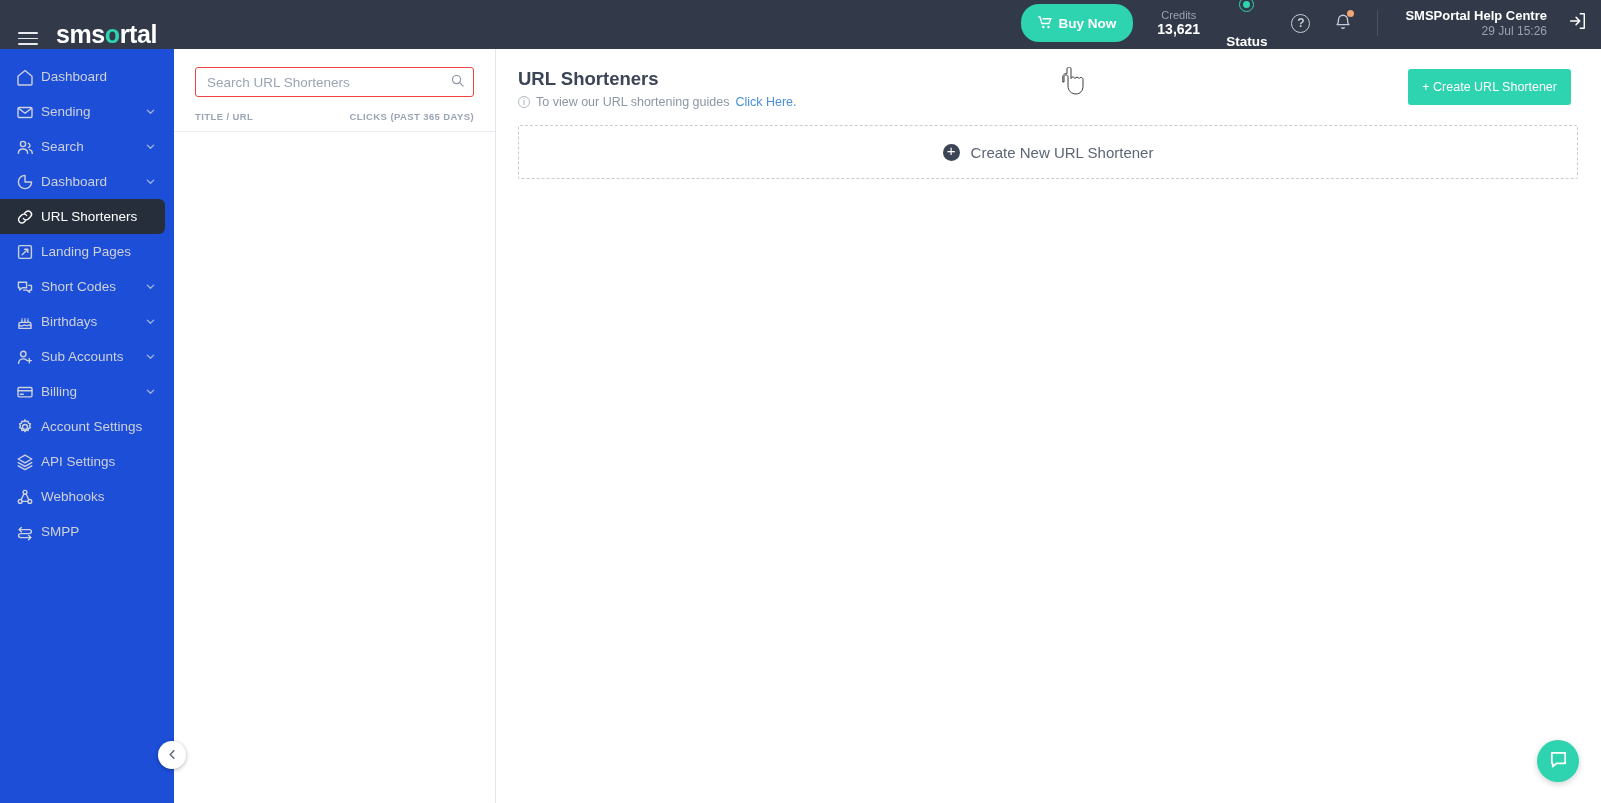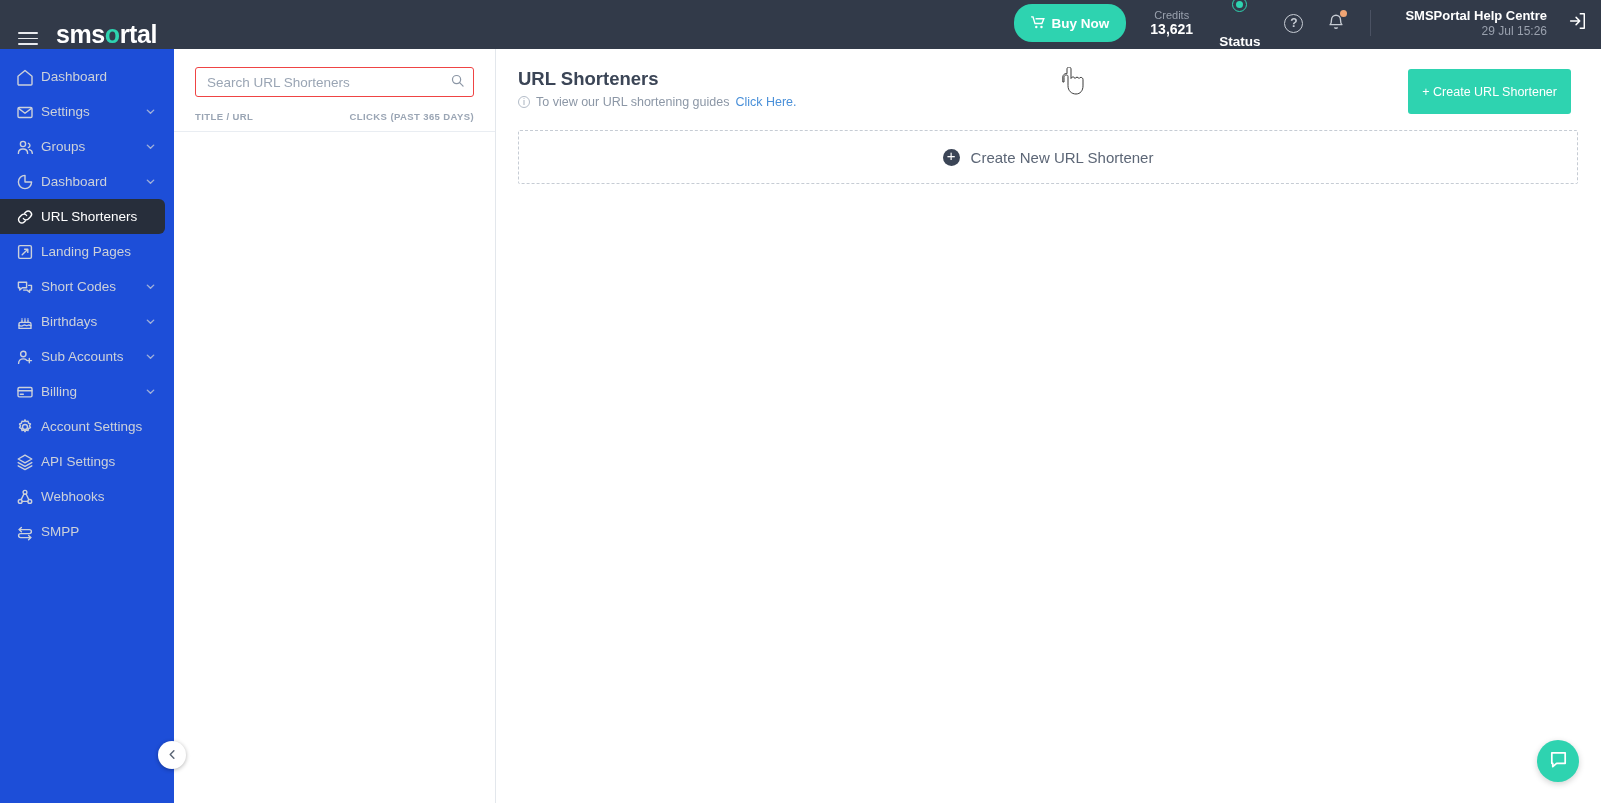--- a/index.html
+++ b/index.html
@@ -44,21 +44,21 @@
   .icon-btn { margin-left: 24px; cursor: pointer; position: relative; display: flex; align-items: center; }
   .help-circle {
     width: 19px; height: 19px; border-radius: 50%; border: 1.4px solid #c7ccd4;
     color: #c7ccd4; font-size: 12px; display: flex; align-items: center; justify-content: center;
     font-weight: bold;
   }
   .bell-badge { position: absolute; top: -2px; right: -2px; width: 7px; height: 7px;
                 border-radius: 50%; background: #f0a574; }
   .sep { width: 1px; height: 26px; background: #4b5263; margin-left: 25px; }
 
-  .acct { margin-left: 34px; text-align: right; line-height: 1.2; }
+  .acct { margin-left: 27px; text-align: right; line-height: 1.2; }
   .acct .name { font-size: 13px; color: #ffffff; font-weight: bold; display: block; }
   .acct .when { font-size: 12px; color: #9aa1ae; display: block; }
   .logout { margin-left: 20px; cursor: pointer; display: flex; align-items: center; }
 
   
   .body-row { flex: 1; display: flex; min-height: 0; position: relative; }
 
   
   .sidebar { width: 174px; background: #1d4ed8; flex: 0 0 174px; padding-top: 10px; position: relative; }
   .nav-item {
@@ -102,21 +102,21 @@
   
   .main { flex: 1; background: #ffffff; min-width: 0; position: relative; }
   .main-head { display: flex; align-items: flex-start; padding: 20px 30px 0 22px; }
   .main-title { font-size: 18.5px; color: #3b4556; font-weight: bold; line-height: 1.1; }
   .main-sub { display: flex; align-items: center; gap: 6px; margin-top: 6px; font-size: 12.5px; color: #8c97a6; }
   .info-i { width: 12px; height: 12px; border-radius: 50%; border: 1px solid #b3bcc8; color: #9aa5b4;
             font-size: 9px; display: flex; align-items: center; justify-content: center; font-style: normal; }
   .main-sub a { color: #4a90d9; text-decoration: none; }
   .create-btn {
     margin-left: auto; background: #2ed3b0; color: #ffffff; border: none; border-radius: 3px;
-    height: 45px; padding: 0 14px; font-size: 12.5px; cursor: pointer; font-weight: normal;
+    height: 36px; padding: 0 14px; font-size: 12.5px; cursor: pointer; font-weight: normal;
     font-family: "Liberation Sans", sans-serif;
   }
   .dashed-box {
     margin: 16px 23px 0 22px; height: 54px; border: 1px dashed #c6ccd4; border-radius: 2px;
     display: flex; align-items: center; justify-content: center; gap: 11px; cursor: pointer;
   }
   .plus-circle { width: 17px; height: 17px; border-radius: 50%; background: #3b4556; color: #fff;
                  font-size: 15px; display: flex; align-items: center; justify-content: center;
                  line-height: 0; padding-bottom: 2px; }
   .dashed-box .dtxt { font-size: 15px; color: #5c6676; }
@@ -217,36 +217,36 @@
             </span>
             <span class="lb">Dashboard</span>
           </div>
           <div class="nav-item">
             <span class="ic">
               <svg width="18" height="18" viewBox="0 0 18 18">
                 <rect x="2" y="4.5" width="14" height="10" rx="1.2" fill="none" stroke="currentColor" stroke-width="1.4" stroke-linecap="round" stroke-linejoin="round"></rect>
                 <path d="M2.6 5.4L9 10.2l6.4-4.8" fill="none" stroke="currentColor" stroke-width="1.4" stroke-linecap="round" stroke-linejoin="round"></path>
               </svg>
             </span>
-            <span class="lb">Settings</span>
+            <span class="lb">Sending</span>
             <span class="chev">
               <svg width="11" height="11" viewBox="0 0 12 12" fill="none" stroke="currentColor" stroke-width="1.5" stroke-linecap="round" stroke-linejoin="round">
                 <path d="M2.5 4.5L6 8l3.5-3.5"></path>
               </svg>
             </span>
           </div>
           <div class="nav-item">
             <span class="ic">
               <svg width="18" height="18" viewBox="0 0 18 18">
                 <circle cx="7" cy="6" r="2.6" fill="none" stroke="currentColor" stroke-width="1.4" stroke-linecap="round" stroke-linejoin="round"></circle>
                 <path d="M2.4 15.4c0-2.7 2-4.4 4.6-4.4s4.6 1.7 4.6 4.4" fill="none" stroke="currentColor" stroke-width="1.4" stroke-linecap="round" stroke-linejoin="round"></path>
                 <path d="M12.4 5.3a2.2 2.2 0 0 1 0 4.2M13.5 11.6c1.7.5 2.8 1.9 2.8 3.8" fill="none" stroke="currentColor" stroke-width="1.4" stroke-linecap="round" stroke-linejoin="round"></path>
               </svg>
             </span>
-            <span class="lb">Groups</span>
+            <span class="lb">Search</span>
             <span class="chev">
               <svg width="11" height="11" viewBox="0 0 12 12" fill="none" stroke="currentColor" stroke-width="1.5" stroke-linecap="round" stroke-linejoin="round">
                 <path d="M2.5 4.5L6 8l3.5-3.5"></path>
               </svg>
             </span>
           </div>
           <div class="nav-item">
             <span class="ic">
               <svg width="18" height="18" viewBox="0 0 18 18">
                 <path d="M9 2.4A6.6 6.6 0 1 0 15.6 9H9V2.4z" fill="none" stroke="currentColor" stroke-width="1.4" stroke-linecap="round" stroke-linejoin="round"></path>

